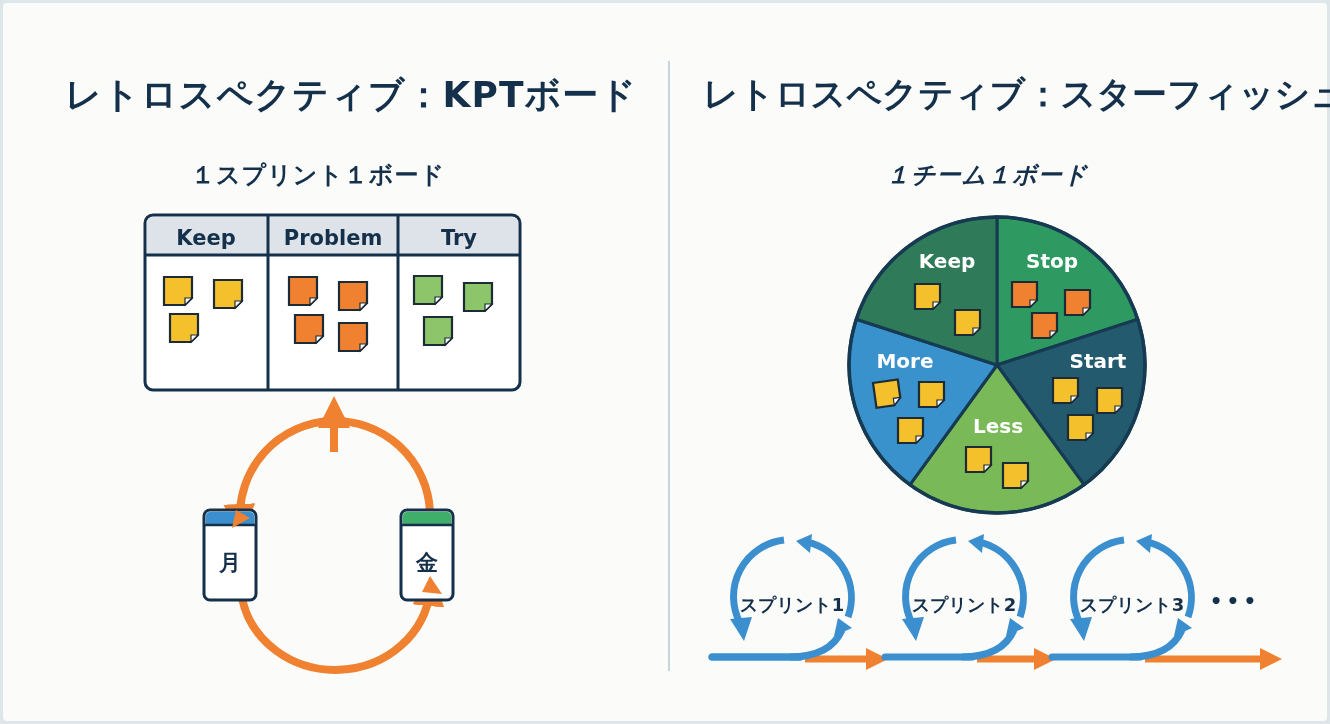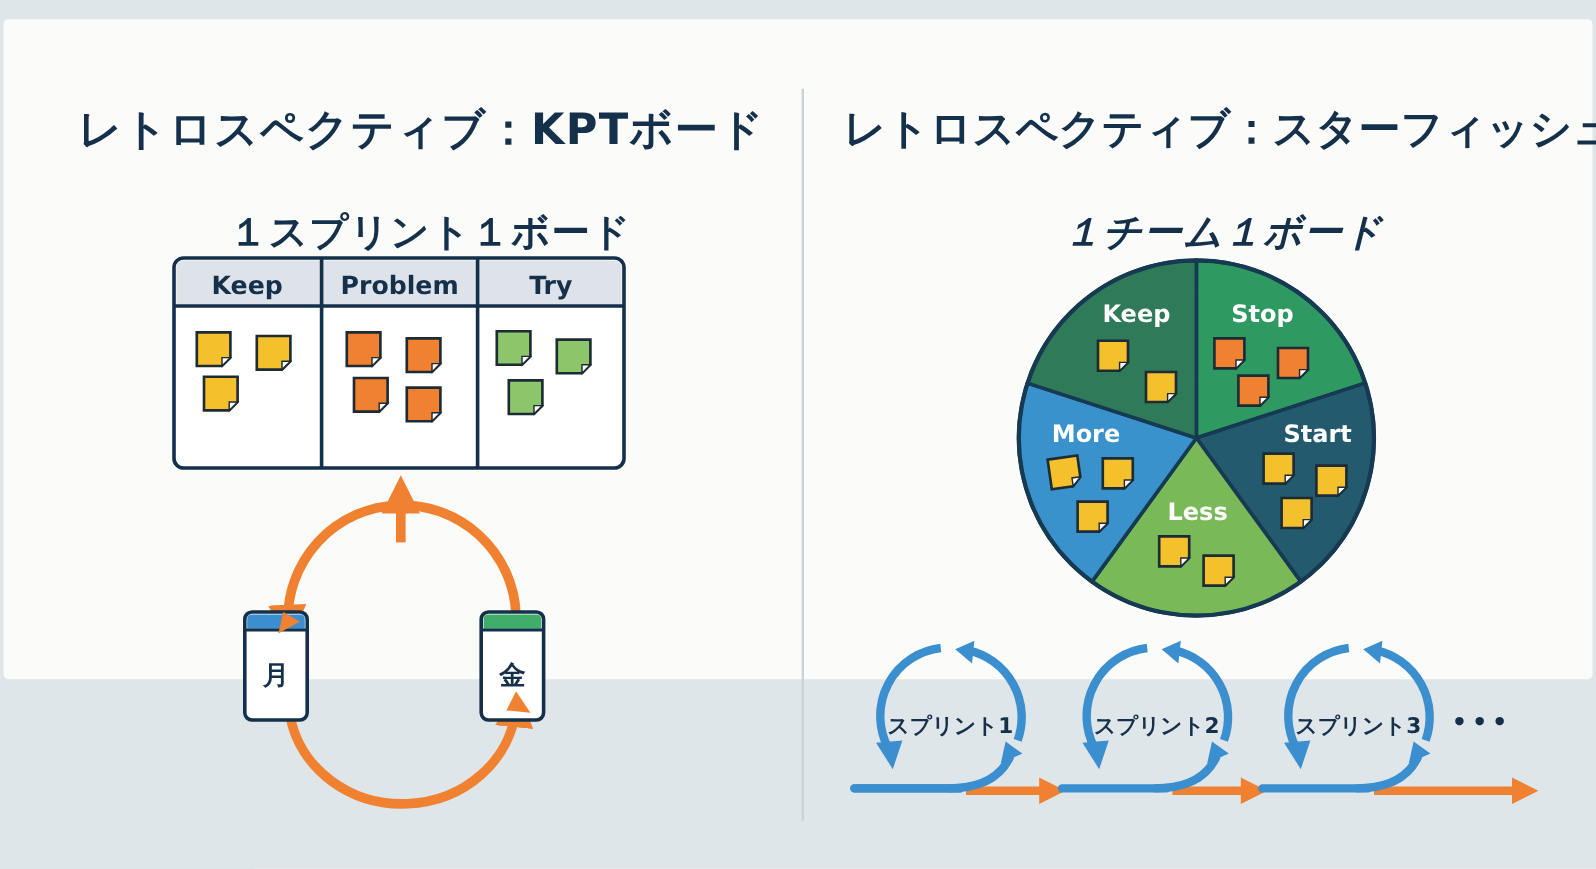--- a/index.html
+++ b/index.html
@@ -1,19 +1,19 @@
 <!DOCTYPE html>
 <html><head>
 <meta charset="utf-8">
 <style>
   html, body { margin:0; padding:0; }
   body { width:1330px; height:724px; background:#dfe6ea; font-family:"DejaVu Sans", sans-serif; overflow:hidden; }
-  .canvas { position:absolute; left:3px; top:16px; width:1324px; height:550px; background:#fbfcf9; border-radius:4px; }
+  .canvas { position:absolute; left:3px; top:3px; width:1324px; height:718px; background:#fbfcf9; border-radius:4px; }
   .title { position:absolute; font-weight:bold; color:#14304a; font-size:36px; letter-spacing:1px; white-space:nowrap; }
-  .subtitle { position:absolute; font-weight:bold; color:#14304a; font-size:32px; letter-spacing:1px; white-space:nowrap; }
+  .subtitle { position:absolute; font-weight:bold; color:#14304a; font-size:24px; letter-spacing:1px; white-space:nowrap; }
   .divider { position:absolute; left:665px; top:58px; width:2px; height:610px; background:#c8d3da; }
   svg { position:absolute; left:0; top:0; }
   .lbl { font-family:"DejaVu Sans", sans-serif; font-weight:bold; }
 </style>
 </head>
 <body>
 
 <div class="canvas">
   <div class="title" style="left:62px; top:68px;">レトロスペクティブ：KPTボード</div>
   <div class="subtitle" style="left:188px; top:156px;">１スプリント１ボード</div>

